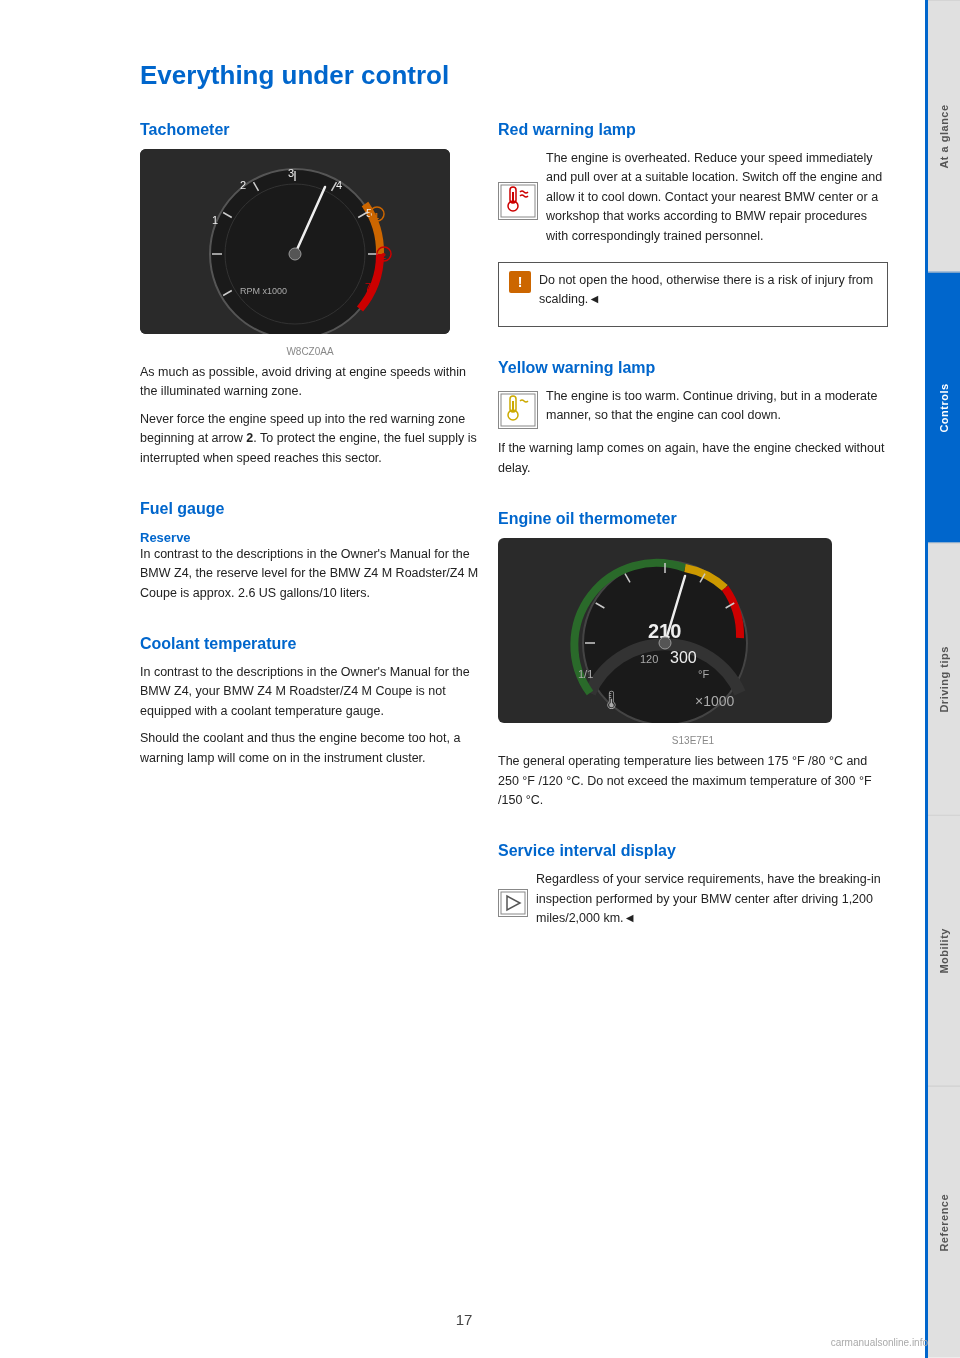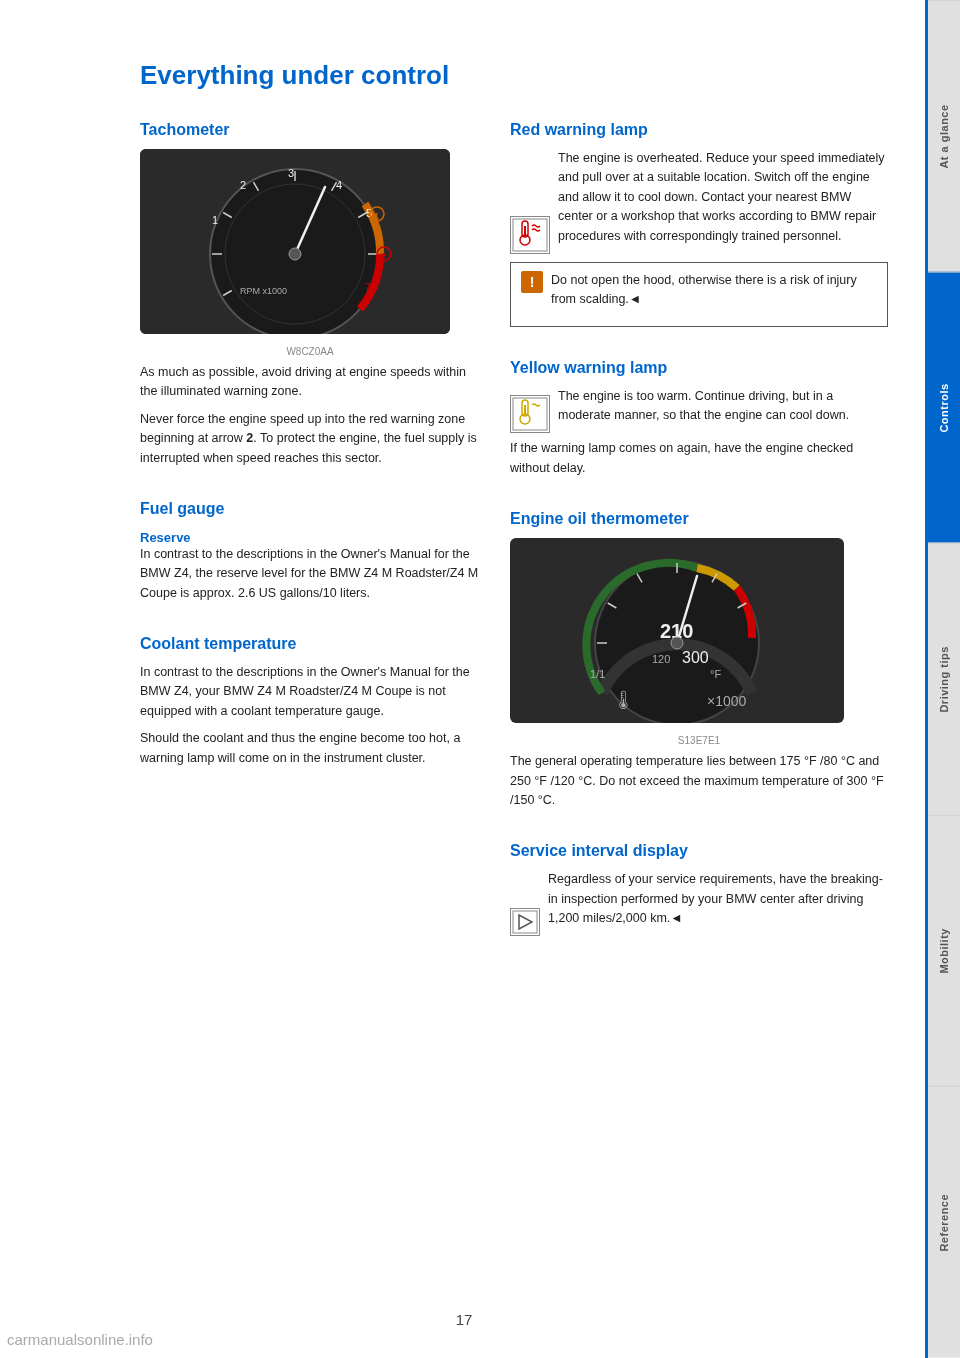--- a/index.html
+++ b/index.html
@@ -63,21 +63,21 @@
     .page-title {
       font-size: 26px;
       font-weight: bold;
       color: #0066cc;
       margin-bottom: 30px;
     }
 
     
     .two-col {
       display: flex;
-      gap: 30px;
+      gap: 18px;
     }
 
     .col-left {
       width: 340px;
       flex-shrink: 0;
     }
 
     .col-right {
       flex: 1;
     }
@@ -157,21 +157,21 @@
       display: flex;
       align-items: center;
       justify-content: center;
       flex-shrink: 0;
       border-radius: 2px;
     }
 
     
     .lamp-indicator {
       display: flex;
-      align-items: flex-end;
+      align-items: center;
       gap: 8px;
       margin-bottom: 6px;
     }
 
     .lamp-icon-box {
       width: 40px;
       height: 38px;
       border: 1.5px solid #888;
       flex-shrink: 0;
       position: relative;
@@ -203,24 +203,24 @@
       left: 50%;
       transform: translateX(-50%);
       font-size: 15px;
       color: #444;
     }
 
     
     .watermark {
       position: absolute;
       bottom: 10px;
-      left: 7px;
+      left: 0;
       right: 0;
-      text-align: left;
-      font-size: 15px;
+      text-align: right;
+      font-size: 10px;
       color: #aaa;
     }
 
     
     .blue-line {
       position: absolute;
       right: 32px;
       top: 0;
       width: 3px;
       height: 100%;

